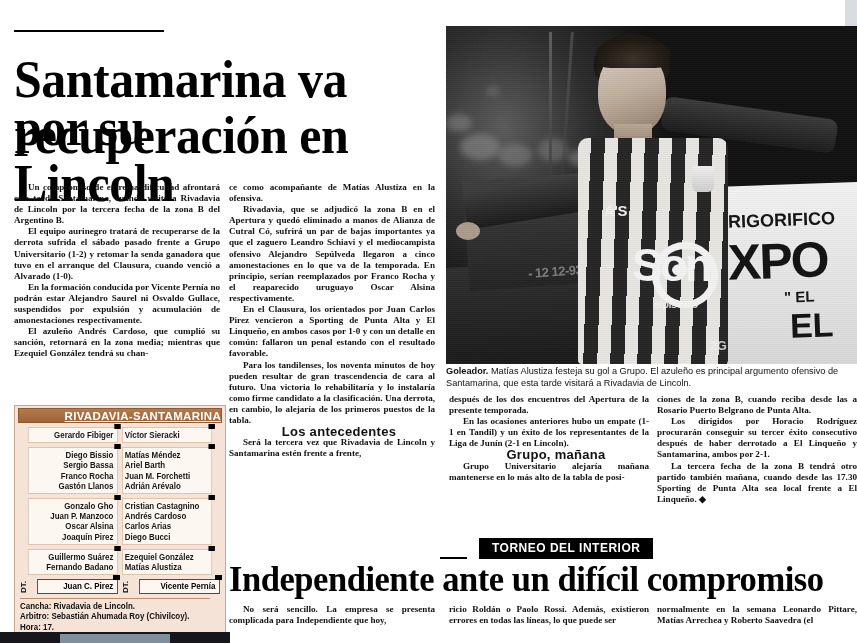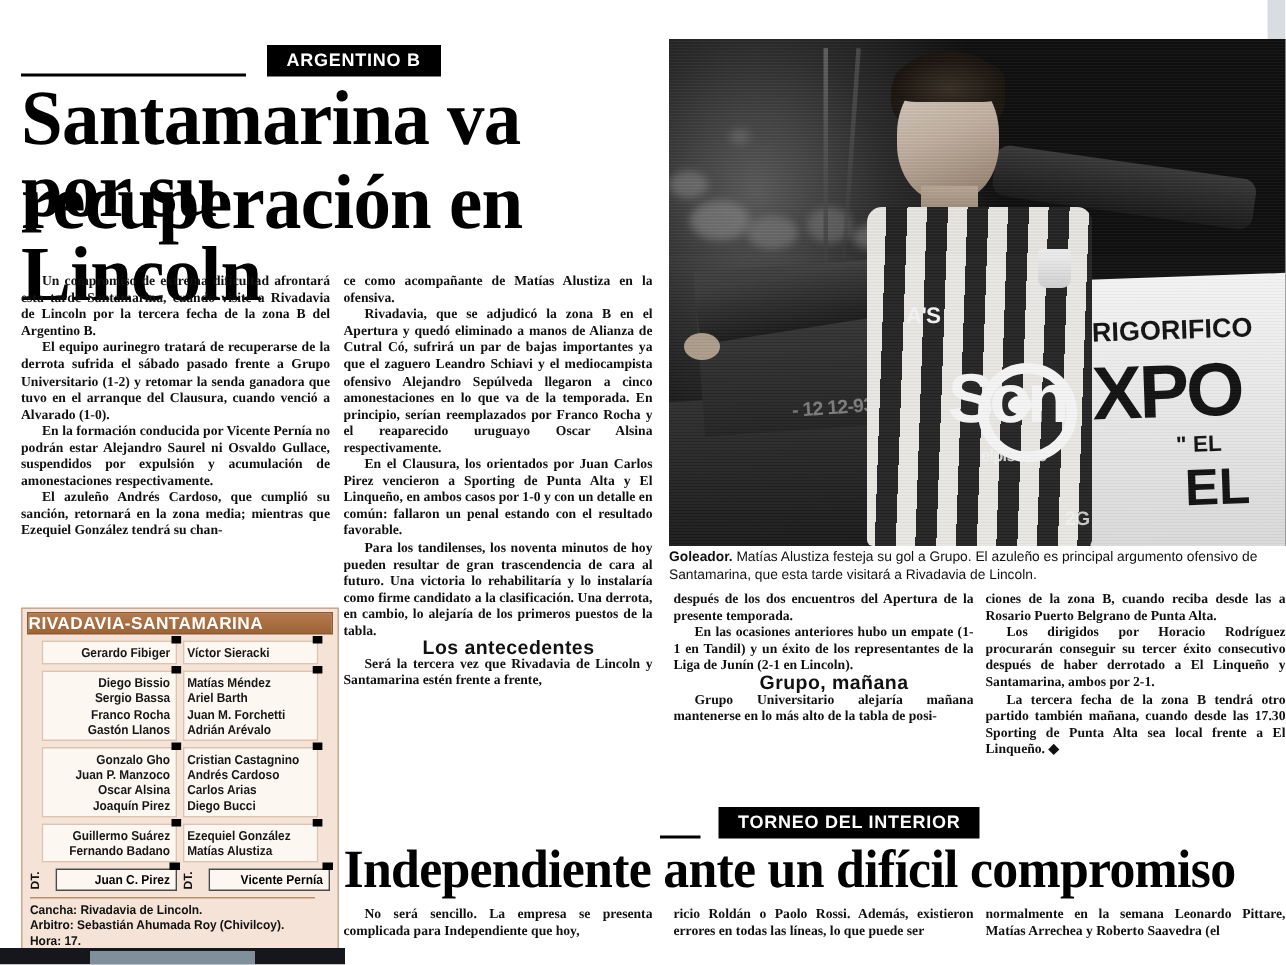--- a/index.html
+++ b/index.html
@@ -168,27 +168,28 @@
     background:#f4e3d6;
     border:1px solid #c8a98f;
     box-sizing:border-box;
     font-family:"Liberation Sans", sans-serif;
   }
   .lineup-title{
     background:linear-gradient(180deg,#b4794c,#9c6437);
     color:#fff;
     font-weight:bold;
     font-size:11.5px;
-    text-align:left;
+    text-align:right;
     letter-spacing:.3px;
     line-height:15px;
     height:15px;
     margin:2px 3px 0 3px;
     border:1px solid #8d5a31;
     box-sizing:border-box;
+    text-decoration:underline;
   }
   .band{
     position:relative;
     display:flex;
     gap:4px;
     margin:4px 5px 0 5px;
   }
   .cell{
     flex:1 1 0;
     background:#fdf7f2;
@@ -238,21 +239,20 @@
   .bottombar{position:absolute;background:#15171c;}
   .bottombar2{position:absolute;background:#b9cfe0;}
 </style>
 </head>
 <body>
 
 <div class="page">
 
   <div class="kicker-row" style="left:14px;top:30px;width:408px;">
     <div class="kicker-rule" style="width:150px;"></div>
-    <div class="kicker-tag" style="font-size:12px;padding:3px 13px 4px 13px;margin-left:14px;">ARGENTINO B</div>
   </div>
 
   <div class="headline" style="left:14px;top:56px;font-size:52px;width:430px;">Santamarina va por su</div>
   <div class="headline" style="left:14px;top:112px;font-size:52px;width:450px;">recuperación en Lincoln</div>
 
   <div class="col" style="left:14px;top:182px;width:206px;height:212px;">
     <p>Un compromiso de extrema dificultad afrontará esta tarde Santamarina, cuando visite a Rivadavia de Lincoln por la tercera fecha de la zona B del Argentino B.</p>
     <p>El equipo aurinegro tratará de recuperarse de la derrota sufrida el sábado pasado frente a Grupo Universitario (1-2) y retomar la senda ganadora que tuvo en el arranque del Clausura, cuando venció a Alvarado (1-0).</p>
     <p>En la formación conducida por Vicente Pernía no podrán estar Alejandro Saurel ni Osvaldo Gullace, suspendidos por expulsión y acumulación de amonestaciones respectivamente.</p>
     <p>El azuleño Andrés Cardoso, que cumplió su sanción, retornará en la zona media; mientras que Ezequiel González tendrá su chan-</p>

